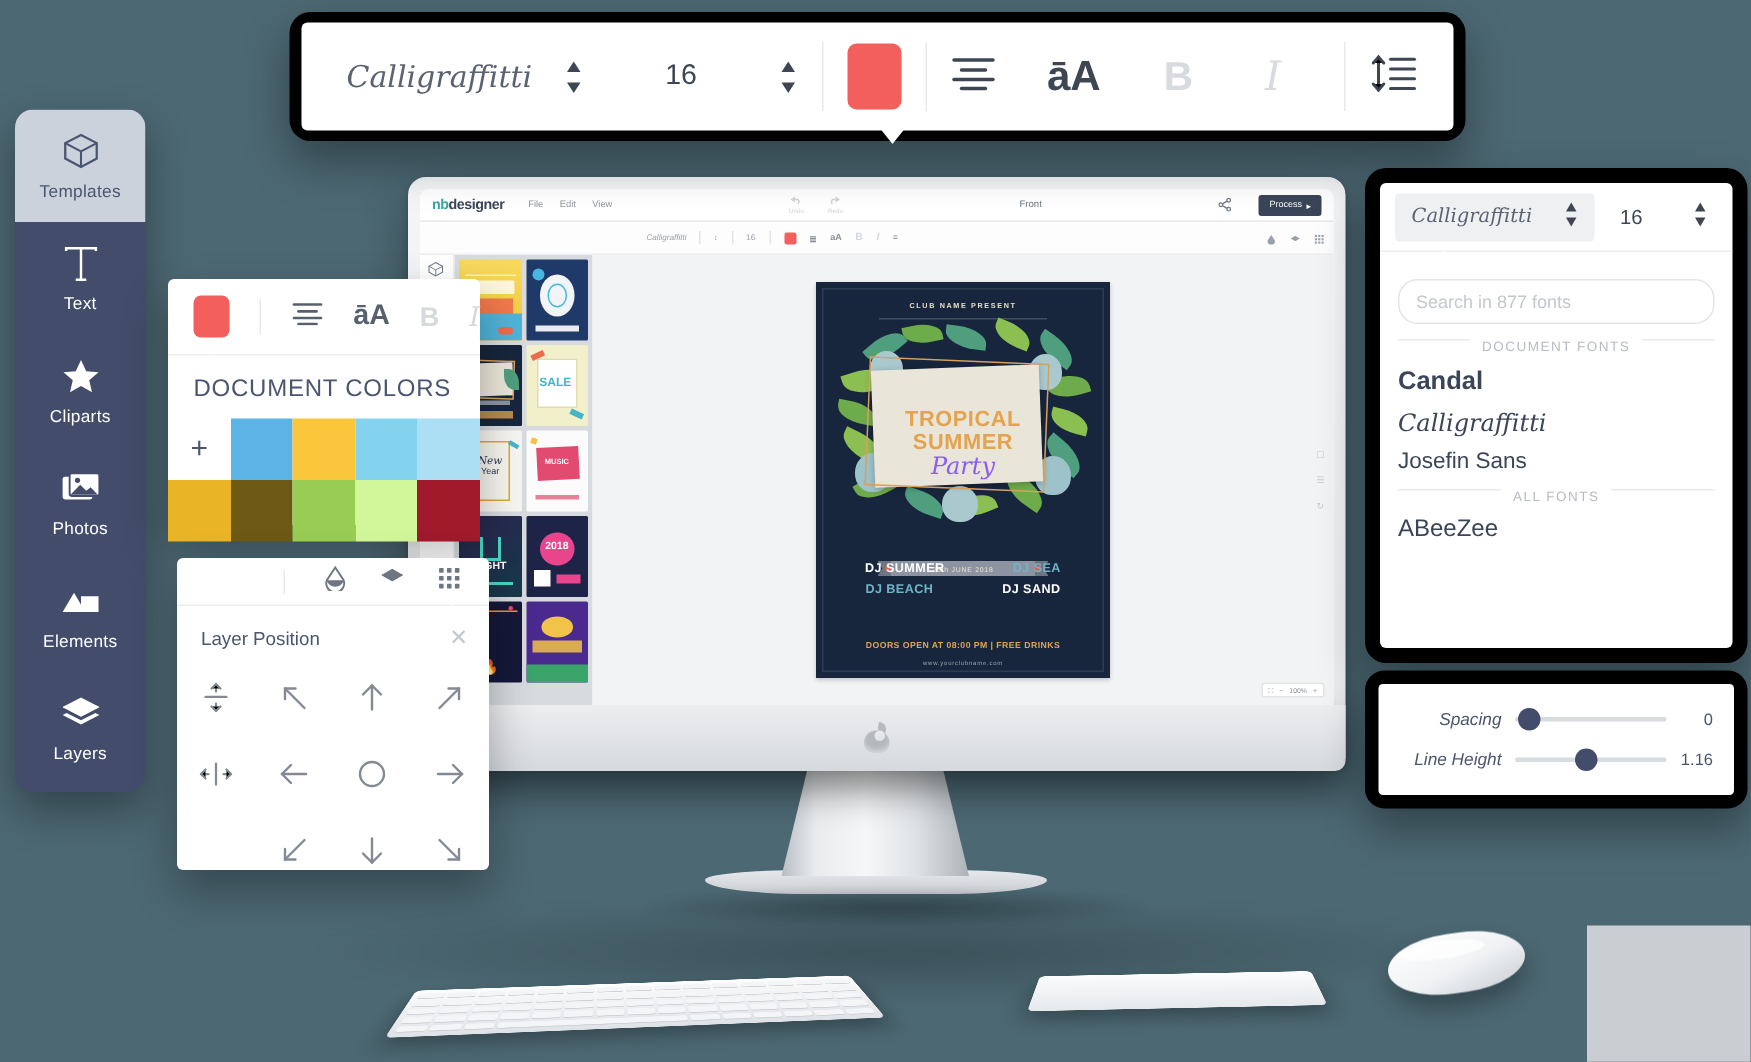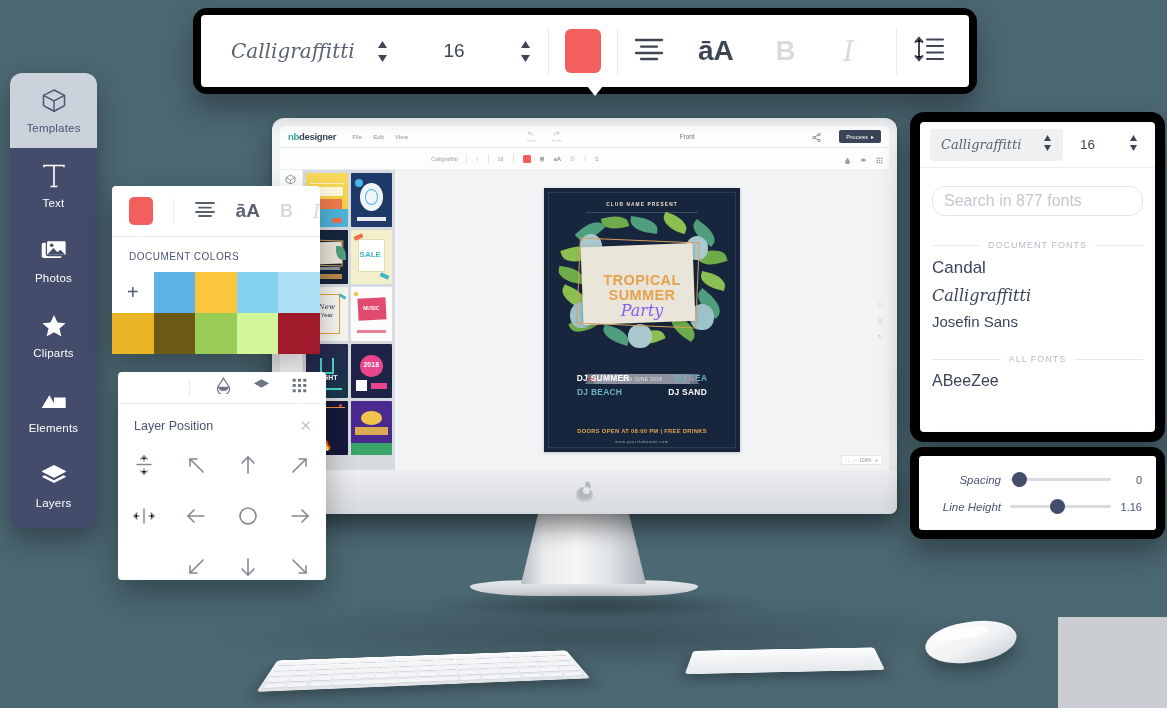--- a/index.html
+++ b/index.html
@@ -196,21 +196,21 @@
   }
   .cp-bar{ height:51px; display:flex; align-items:center; gap:20px; padding-left:17px; border-bottom:1px solid #eceef0;}
   .cp-sw{ width:28px; height:28px; background:#f25f5c; border-radius:5px; }
   .cp-div{ width:1px; height:24px; background:#e7e9eb; }
   .cp-ic{ color:#58606d; font-size:18px; font-weight:700; }
   .cp-ic.dim{ color:#d6d9dd; }
   .cp-caret{
     position:absolute; left:23px; top:50px; width:14px; height:9px; background:#fff;
     clip-path: polygon(50% 0, 100% 100%, 0 100%);
   }
-  .cp-title{ font-size:10px; color:#4a5570; letter-spacing:.5px; padding:14px 0 10px 17px; }
+  .cp-title{ font-size:16px; color:#4a5570; letter-spacing:.5px; padding:14px 0 10px 17px; }
   .swgrid{ display:grid; grid-template-columns:repeat(5,1fr); }
   .sw{ height:41px; }
   .sw.plus{ background:#fff; display:flex; align-items:center; justify-content:center; color:#4a5570; font-size:20px; }
 
   
   .layerpop{
     position:absolute; left:118px; top:372px; width:208px; height:208px;
     background:#fff; border-radius:4px; box-shadow:0 14px 30px rgba(0,0,0,.3);
   }
   .lp-bar{ height:32px; display:flex; align-items:center; justify-content:flex-end; gap:21px; padding-right:18px; border-bottom:1px solid #eceef0;}
@@ -257,27 +257,27 @@
   .fp-top{ height:46px; display:flex; align-items:center; border-bottom:1px solid #eceef0; }
   .fp-sel{
     width:133px; height:32px; margin-left:10px; background:#eef0f2; border-radius:3px;
     display:flex; align-items:center; justify-content:space-between; padding:0 11px;
     font-family:"DejaVu Serif", serif; font-style:italic; font-size:13px; color:#5b6372;
   }
   .fp-size{ flex:1; display:flex; align-items:center; justify-content:space-around; font-size:13.5px; color:#3e4654; }
   .fp-caret{ position:absolute; left:36px; top:45px; width:14px; height:9px; background:#fff; clip-path:polygon(50% 0,100% 100%,0 100%); }
   .fp-search{
     margin:18px 12px 0 12px; height:30px; border:1px solid #e2e5e8; border-radius:13px;
-    display:flex; align-items:center; padding:0 11px; font-size:16px; color:#c3c8cf;
-  }
-  .fp-divider{ display:flex; align-items:center; gap:8px; margin:24px 12px 0 12px; }
+    display:flex; align-items:center; padding:0 11px; font-size:12px; color:#c3c8cf;
+  }
+  .fp-divider{ display:flex; align-items:flex-start; gap:8px; margin:10px 12px 0 12px; }
   .fp-divider .ln{ flex:1; height:1px; background:#e7e9eb; }
   .fp-divider .lb{ font-size:9px; letter-spacing:1px; color:#b7bcc4; }
   .fp-font{ padding:8px 12px 0 12px; color:#3b4559; }
-  .ff-candal{ font-size:17px; font-weight:400; }
+  .ff-candal{ font-size:17px; font-weight:700; }
   .ff-callig{ font-size:16px; font-family:"DejaVu Serif", serif; font-style:italic; }
   .ff-josefin{ font-size:15px; }
   .ff-abee{ font-size:16px; }
 
   
   .spacepanel{
     position:absolute; left:910px; top:447px; width:255px; height:92px;
     background:#000; border-radius:13px; padding:9px;
     box-shadow:0 14px 28px rgba(0,0,0,.35);
   }
@@ -593,32 +593,32 @@
       <span>Templates</span>
     </div>
     <div class="sb-item">
       <svg width="28" height="28" viewBox="0 0 24 24">
           <path d="M3.5 4.5 L3.5 3 L20.5 3 L20.5 4.5 M12 3 L12 21 M9 21 L15 21" fill="none" stroke="#ffffff" stroke-width="1.4"></path>
         </svg>
       <span>Text</span>
     </div>
     <div class="sb-item">
       <svg width="28" height="28" viewBox="0 0 24 24">
+          <path d="M12 2.5 L15 9 L22 9.6 L16.7 14.2 L18.3 21 L12 17.4 L5.7 21 L7.3 14.2 L2 9.6 L9 9 Z" fill="#ffffff"></path>
+        </svg>
+      <span>Cliparts</span>
+    </div>
+    <div class="sb-item">
+      <svg width="28" height="28" viewBox="0 0 24 24">
           <rect x="1.5" y="5" width="17" height="13" rx="1.4" fill="#ffffff"></rect>
           <rect x="5.5" y="3" width="17" height="13" rx="1.4" fill="#ffffff" stroke="#434d6b" stroke-width="1.1"></rect>
           <circle cx="10" cy="7" r="1.5" fill="#434d6b"></circle>
           <path d="M6.3 15 L11.5 9.5 L15 13 L17.5 11 L21.6 15.3 L6.3 15.3 Z" fill="#434d6b"></path>
         </svg>
       <span>Photos</span>
-    </div>
-    <div class="sb-item">
-      <svg width="28" height="28" viewBox="0 0 24 24">
-          <path d="M12 2.5 L15 9 L22 9.6 L16.7 14.2 L18.3 21 L12 17.4 L5.7 21 L7.3 14.2 L2 9.6 L9 9 Z" fill="#ffffff"></path>
-        </svg>
-      <span>Cliparts</span>
     </div>
     <div class="sb-item">
       <svg width="28" height="28" viewBox="0 0 24 24">
           <path d="M1.5 18 L8 7 L14.5 18 Z" fill="#ffffff"></path>
           <rect x="12" y="9" width="10" height="9" fill="#ffffff"></rect>
         </svg>
       <span>Elements</span>
     </div>
     <div class="sb-item">
       <svg width="28" height="28" viewBox="0 0 24 24">

